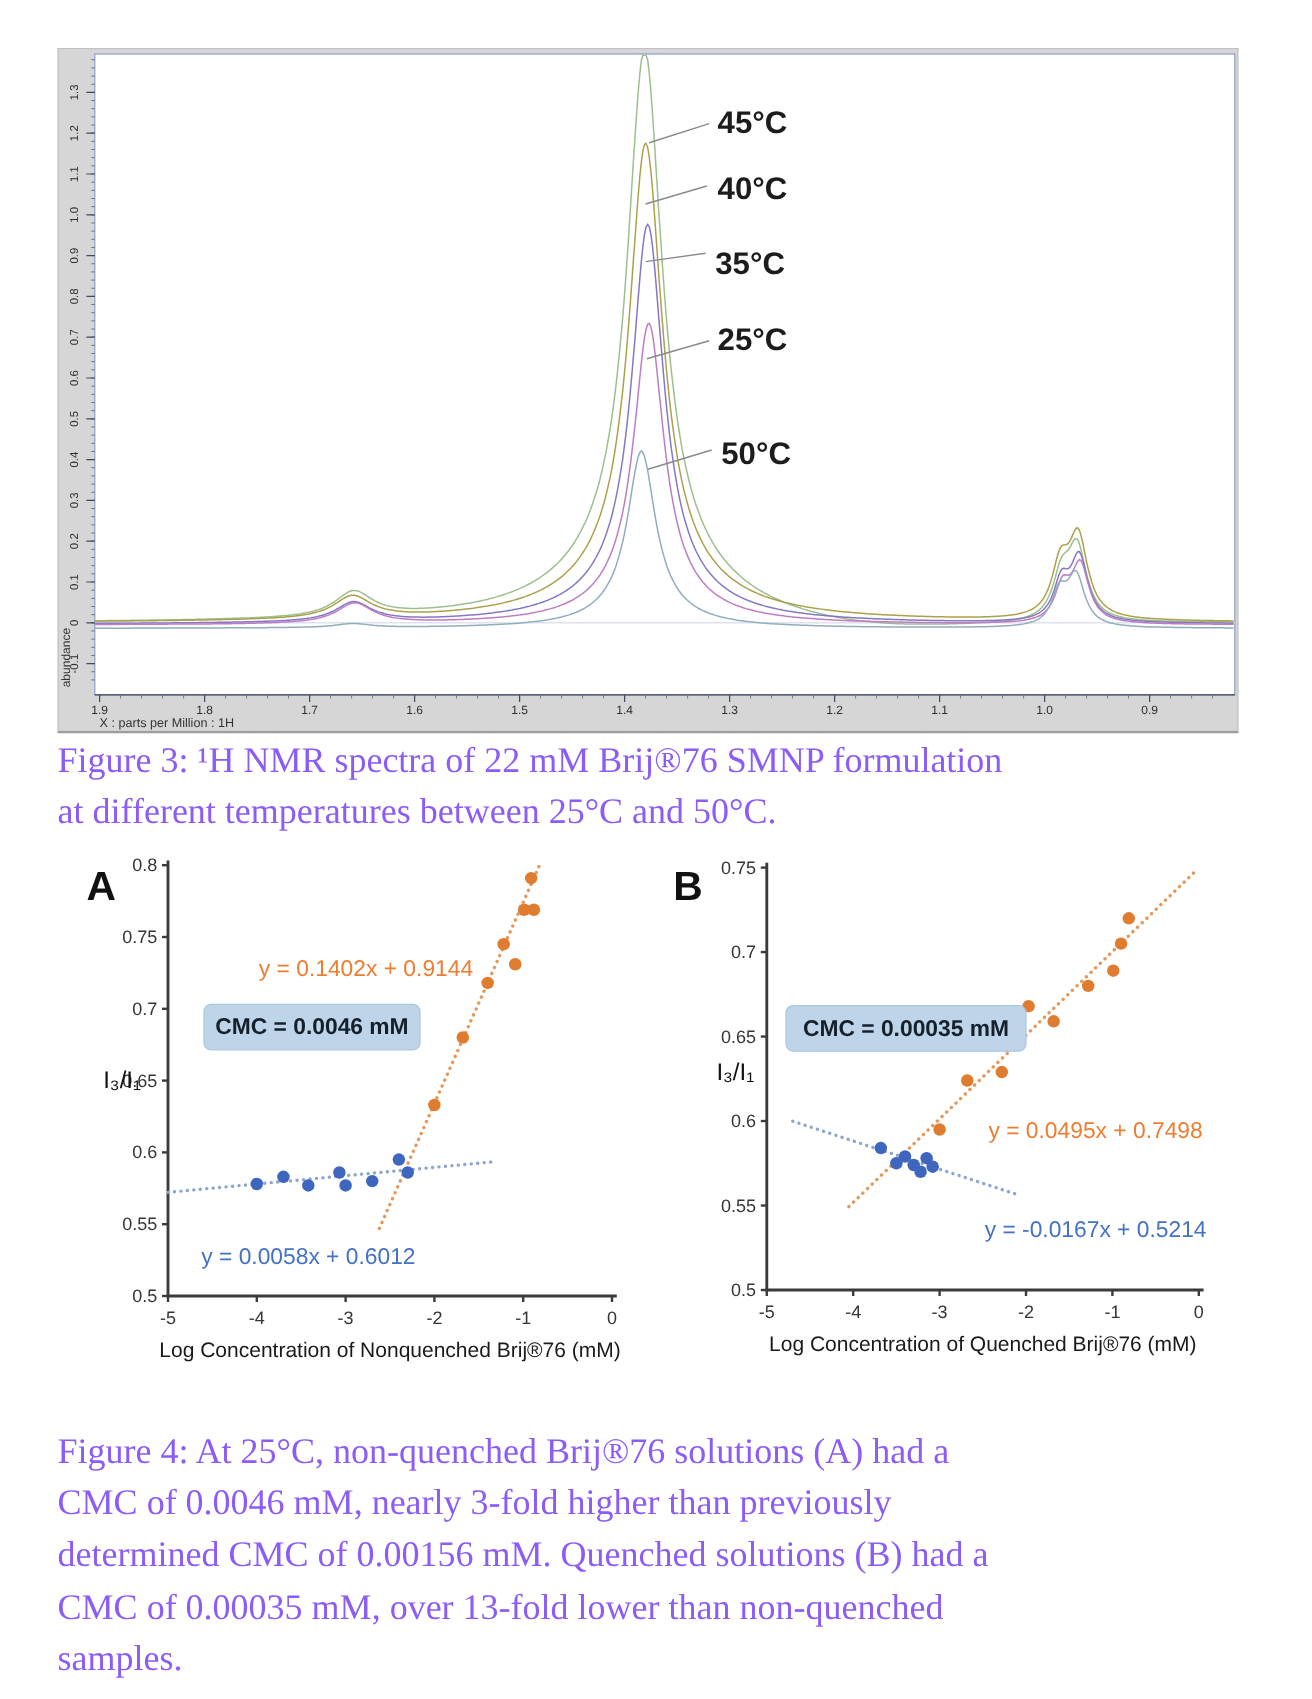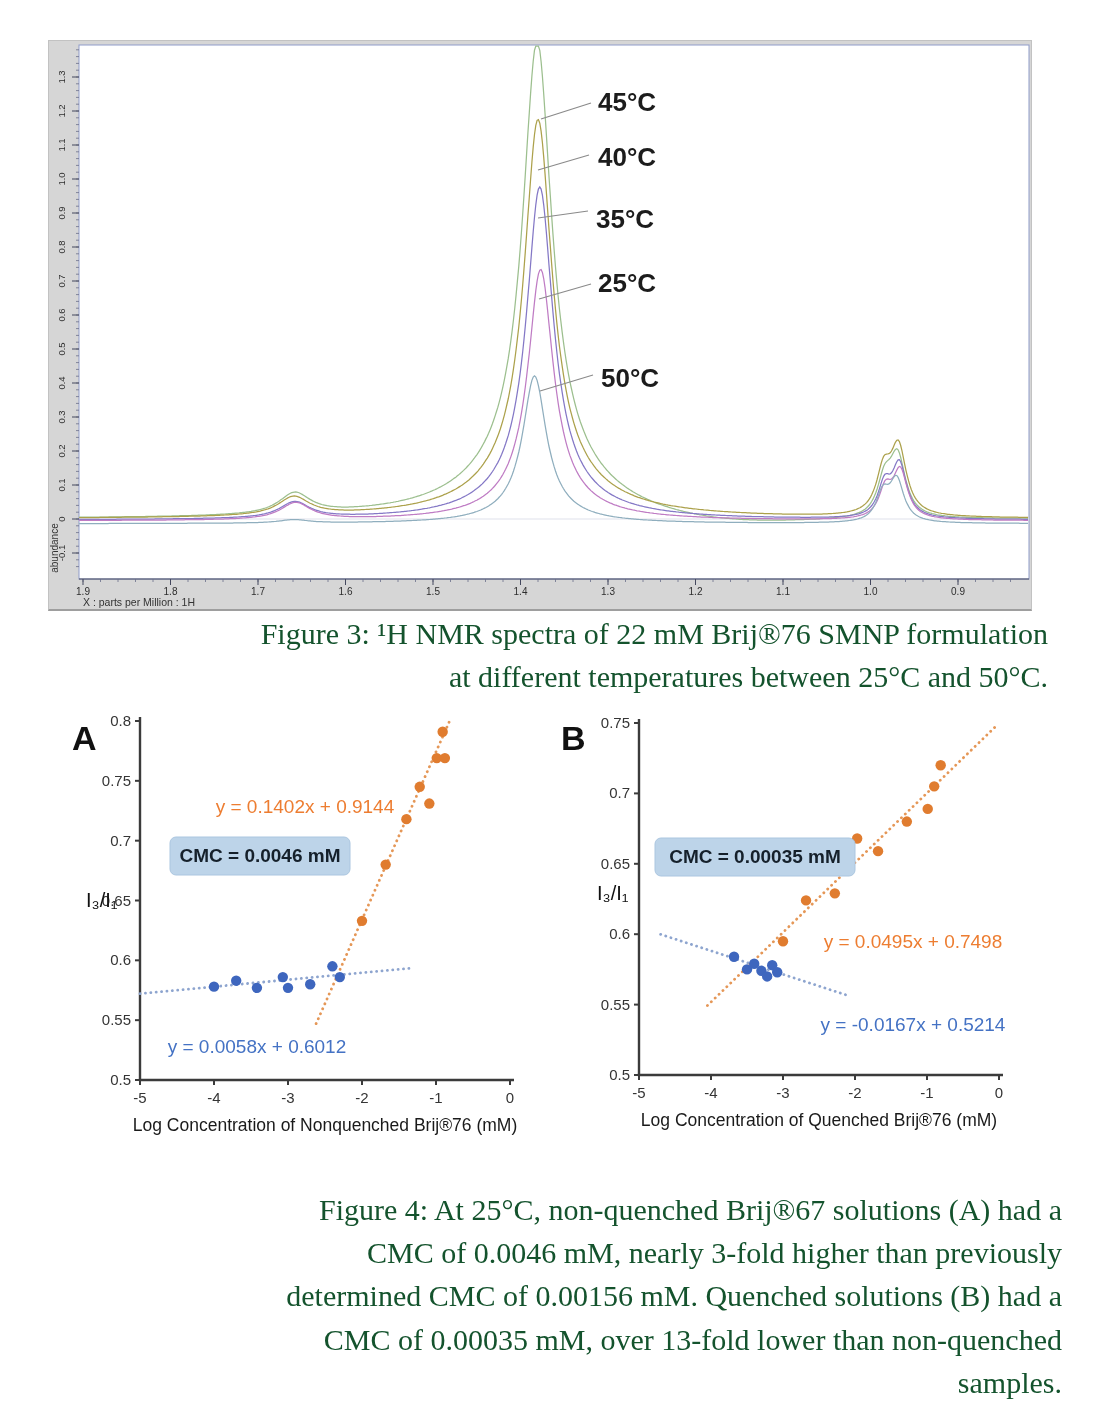--- a/index.html
+++ b/index.html
@@ -1,22 +1,22 @@
 <!DOCTYPE html>
 <html><head>
 <meta charset="utf-8">
 <style>
   html,body{margin:0;padding:0;background:#ffffff;}
   .page{position:relative;width:1093px;height:1416px;background:#ffffff;overflow:hidden;
         font-family:"Liberation Sans","DejaVu Sans",sans-serif;}
   .nmr-panel{position:absolute;left:48px;top:40px;width:982px;height:568px;background:#d6d6d6;
              border:1px solid #c2c2c2;border-bottom:2px solid #9e9e9e;box-sizing:content-box;}
   .nmr-panel svg{display:block;}
-  .caption{position:absolute;font-family:"Liberation Serif","DejaVu Serif",serif;color:#14532d;
-           font-size:30px;line-height:1.44;white-space:pre-line;margin:0;text-align:right;}
+  .caption{position:absolute;font-family:"Liberation Serif","DejaVu Serif",serif;color:#8b5cf6;
+           font-size:30px;line-height:1.44;white-space:pre-line;margin:0;}
   .cap3{left:48px;top:612px;width:1000px;}
   .cap4{left:48px;top:1188px;width:1014px;}
   .scatter{position:absolute;}
   .scatter-a{left:60px;top:710px;width:490px;height:445px;}
   .scatter-b{left:555px;top:710px;width:500px;height:445px;}
   svg text{user-select:none;}
 </style>
 </head>
 <body>
 
@@ -365,19 +365,19 @@
         <text x="358" y="321" text-anchor="middle" font-size="19" fill="#4472C4">y = -0.0167x + 0.5214</text>
         <text x="358" y="238" text-anchor="middle" font-size="19" fill="#ED7D31">y = 0.0495x + 0.7498</text>
         <rect x="100" y="128" width="200" height="38" rx="6" fill="#BDD4E9" stroke="#abc6e0" stroke-width="1"></rect>
         <text x="200" y="153" text-anchor="middle" font-size="19" font-weight="bold" fill="#15202b">CMC = 0.00035 mM</text>
         <text x="6" y="40" font-size="34" font-weight="bold" fill="#111">B</text>
         <text x="42" y="190" font-size="20" fill="#111">I₃/I₁</text>
         <text x="264" y="416" text-anchor="middle" font-size="17.5" fill="#1a1a1a">Log Concentration of Quenched Brij®76 (mM)</text>
       </svg>
   </div>
 
-  <p class="caption cap4">Figure 4: At 25°C, non-quenched Brij®67 solutions (A) had a
+  <p class="caption cap4">Figure 4: At 25°C, non-quenched Brij®76 solutions (A) had a
 CMC of 0.0046 mM, nearly 3-fold higher than previously
 determined CMC of 0.00156 mM. Quenched solutions (B) had a
 CMC of 0.00035 mM, over 13-fold lower than non-quenched
 samples.</p>
 
 </div>
 
 </body></html>

